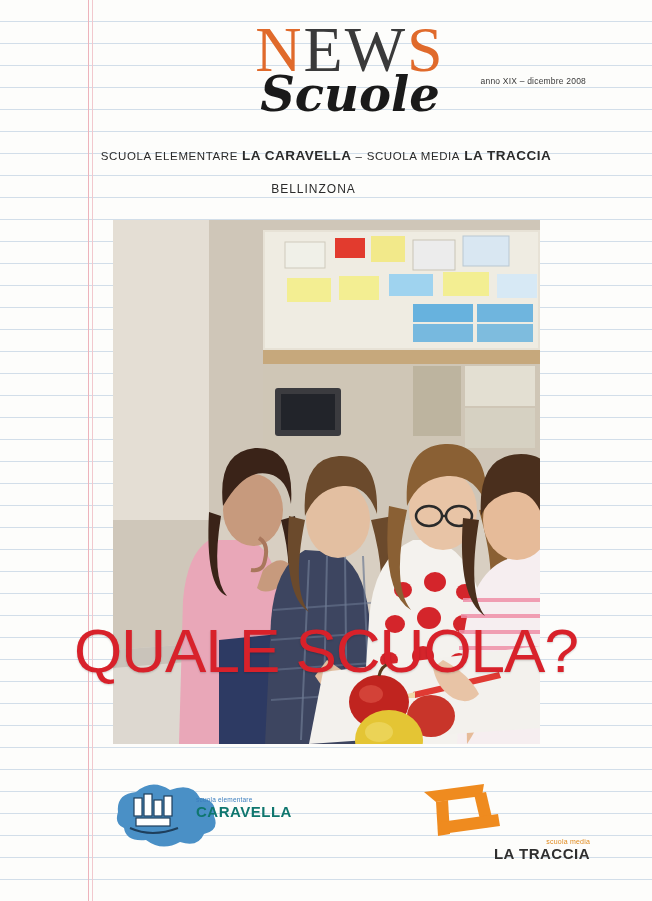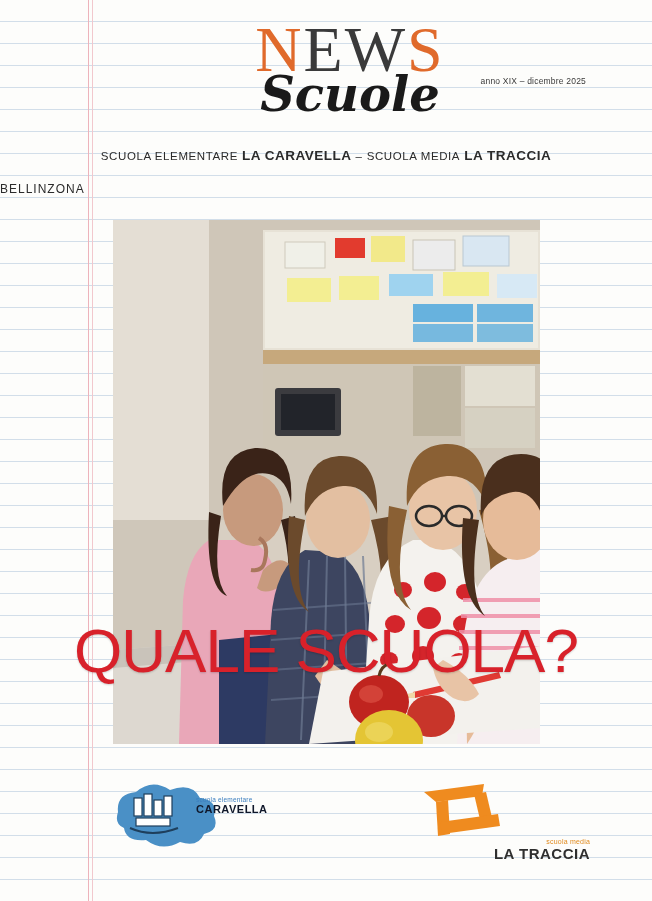--- a/index.html
+++ b/index.html
@@ -104,23 +104,25 @@
     color: #2b2b2b;
     letter-spacing: 0.3px;
   }
   .schools-line .small { font-size: 11.5px; letter-spacing: 0.6px; }
   .schools-line .bold { font-weight: bold; font-size: 13.5px; letter-spacing: 0.5px;}
   .city-line {
     position: absolute;
     left: 0;
     top: 182px;
     width: 571px;
+    text-align: center;
     font-size: 12px;
     color: #2b2b2b;
     letter-spacing: 1px;
+    padding-left: 28px;
   }
 
   
   .cover-photo {
     position: absolute;
     left: 113px;
     top: 220px;
     width: 427px;
     height: 524px;
     overflow: hidden;
@@ -169,23 +171,23 @@
     width: 170px;
     height: 80px;
   }
   .logo-caption-small {
     font-size: 6.5px;
     color: #3d7fbf;
     letter-spacing: 0.2px;
   }
   .logo-caption-main {
     font-family: "Liberation Sans", sans-serif;
-    font-size: 11px;
+    font-size: 15px;
     font-weight: bold;
-    color: #0f172a;
+    color: #0f766e;
     letter-spacing: 0.5px;
   }
   .traccia-caption-small {
     font-size: 7px;
     color: #e08a1e;
     letter-spacing: 0.2px;
     text-align: right;
   }
   .traccia-caption-main {
     font-family: "Liberation Sans", sans-serif;
@@ -205,21 +207,21 @@
   <div class="paper-margin"></div>
   <div class="paper-margin2"></div>
   <div class="page-white-overlay"></div>
 
   <div class="masthead">
     <div class="news-word">
       <span class="n">N</span><span class="e">E</span><span class="w">W</span><span class="s">S</span>
     </div>
     <div class="scuole-word">Scuole</div>
   </div>
-  <div class="issue-line">anno XIX – dicembre 2025</div>
+  <div class="issue-line">anno XIX – dicembre 2008</div>
 
   <div class="schools-line">
     <span class="small">SCUOLA ELEMENTARE</span>
     <span class="bold">LA CARAVELLA</span>
     <span class="small">–</span>
     <span class="small">SCUOLA MEDIA</span>
     <span class="bold">LA TRACCIA</span>
   </div>
   <div class="city-line">BELLINZONA</div>
 

